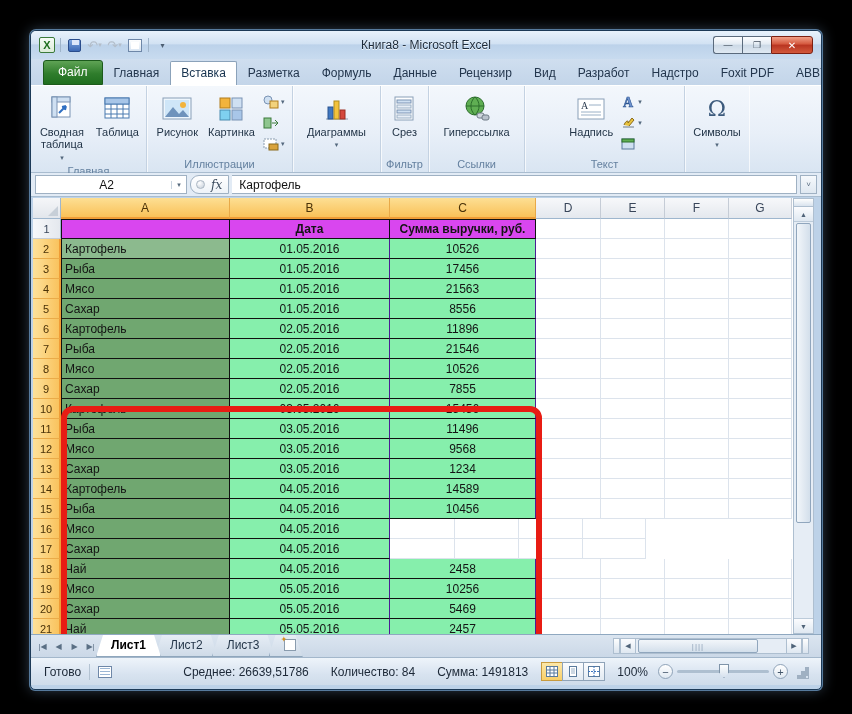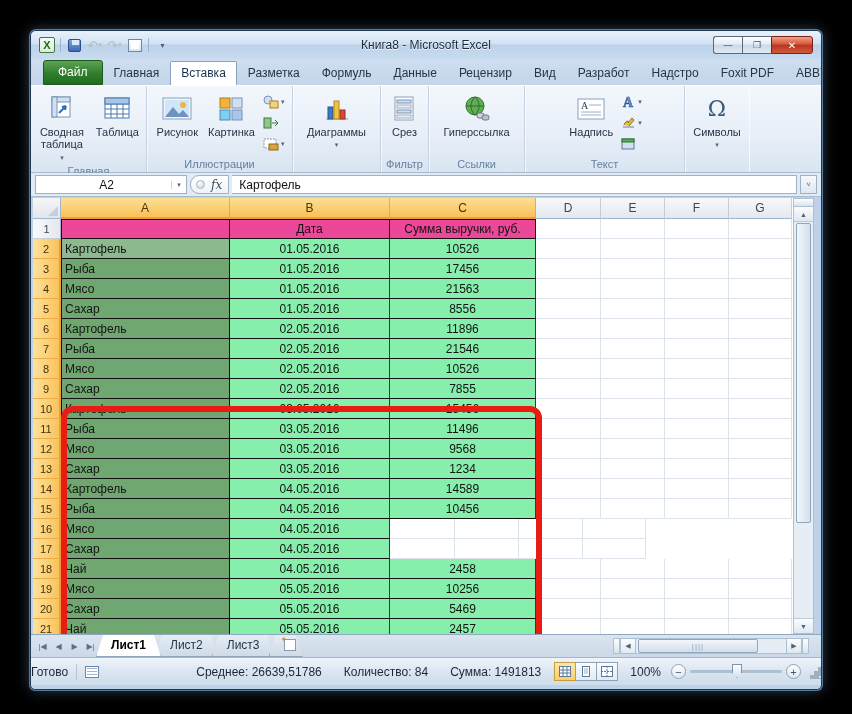--- a/index.html
+++ b/index.html
@@ -98,21 +98,21 @@
   .chead.sel { background:linear-gradient(#fddf93,#f9c159); border-right:1px solid #e8a948;
     border-bottom:2px solid #ef9c36; color:#4a3208; }
   .grow { display:flex; height:20px; }
   .rhead { width:28px; background:linear-gradient(90deg,#f7f8fa,#e4e8ee);
     border-right:1px solid #9eb6ce; border-bottom:1px solid #c5ccd6;
     font-size:11px; color:#39465a; display:flex; align-items:center; justify-content:center; }
   .rhead.sel { background:linear-gradient(90deg,#fde19a,#f9c35e); border-bottom:1px solid #eaab49;
     border-right:2px solid #ef9c36; color:#4a3208; }
   .cell { height:100%; font-size:12px; color:#141414; display:flex; align-items:center;
     border-right:1px solid #dce3ec; border-bottom:1px solid #dce3ec; background:#fff; }
-  .cell.head1 { background:#ec4899; border:1px solid #111; border-left:none; justify-content:center; }
+  .cell.head1 { background:#d946ef; border:1px solid #111; border-left:none; justify-content:center;font-weight:bold; }
   .cell.head1.first { border-left:1px solid #111; justify-content:flex-start; }
   .cell.prod { background:#70a770; border:1px solid #111; border-top:none; justify-content:flex-start; padding-left:3px; }
   .cell.prod.activecell { background:#8cba8e; }
   .cell.datec, .cell.sumc { background:#86efac; border-right:1px solid #4c1d95; border-bottom:1px solid #111; justify-content:center; }
 
   .red-border { position:absolute; left:28px; top:208px; width:481px; height:400px;
     border:6px solid #e81c13; border-radius:12px; pointer-events:none; }
 
   
   .vscroll { position:absolute; left:762px; top:167px; width:21px; height:436px;
@@ -145,21 +145,21 @@
     background:linear-gradient(#fbfcfe,#dfe8f1); border:1px solid #aebfd0; }
   .hs-track { width:150px; height:16px; background:#e6edf5; border:1px solid #aebfd0; border-left:none; border-right:none;
     display:flex; align-items:center; }
   .hs-thumb { width:120px; height:14px; margin-left:2px; background:linear-gradient(#f2f6fa,#d3dfeb);
     border:1px solid #90a6bd; border-radius:2px; display:flex; align-items:center; justify-content:center;
     color:#8fa3b8; font-size:8px; letter-spacing:1px; }
 
   
   .statusbar { position:absolute; left:0; top:626px; width:100%; height:28px;
     background:linear-gradient(#eef4fa,#d8e3f0 60%, #cfdcEA); border-top:1px solid #a3b7cb;
-    display:flex; align-items:center; font-size:12px; color:#1c2837; padding:0 0; }
+    display:flex; align-items:center; font-size:12px; color:#1c2837; padding:0 13px; }
   .sb-sep { width:1px; height:16px; background:#b4c3d2; margin:0 8px; }
   .macro-ico { width:14px; height:12px; border:1px solid #6e87a8; background:#fff; position:relative; }
   .macro-ico:before { content:""; position:absolute; inset:1px;
     background:repeating-linear-gradient(#9cb6d4 0 1px, transparent 1px 3px); }
   .sb-stats { margin-left:auto; display:flex; align-items:center; gap:22px; }
   .viewbtns { display:flex; margin-left:14px; }
   .vb { width:22px; height:19px; border:1px solid #8fa3b8; margin-left:-1px; display:flex;
     align-items:center; justify-content:center; background:linear-gradient(#fbfcfe,#e2eaf2); }
   .vb.on { background:linear-gradient(#fde8a9,#f9cf68); border-color:#c89b3f; }
   .vb svg { display:block; }

